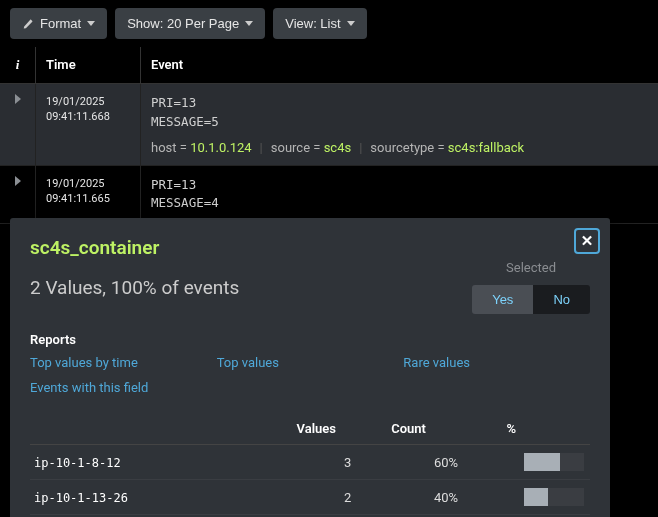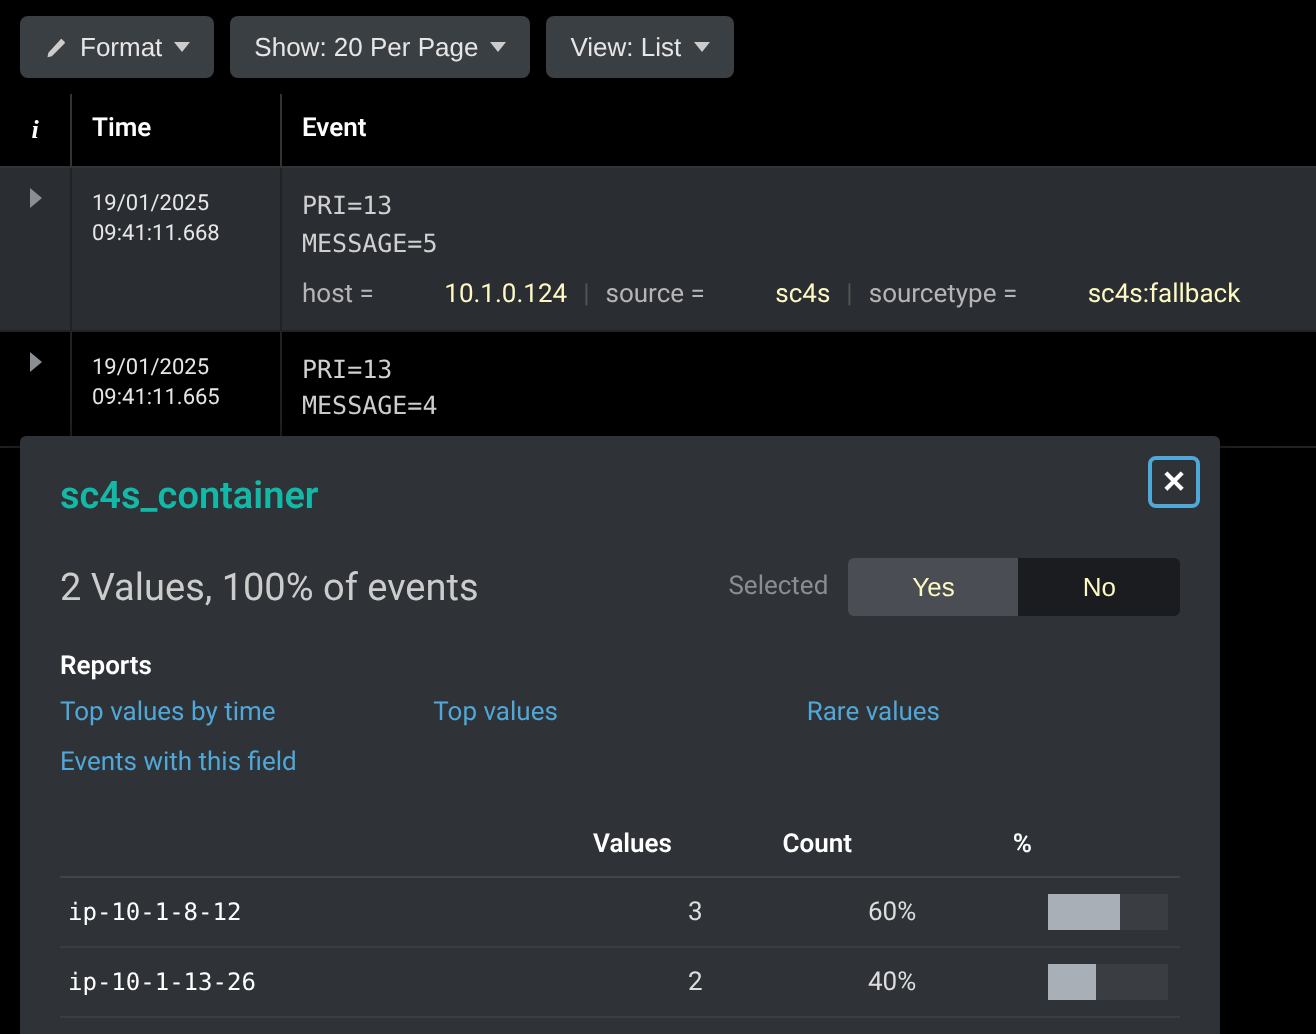--- a/index.html
+++ b/index.html
@@ -88,21 +88,21 @@
 .meta-line {
   margin-top: 8px;
   font-size: 13px;
   color: #b0b0b0;
   display: flex;
   flex-wrap: wrap;
   gap: 0;
 }
 .meta-pair { display: inline; }
 .meta-key { color: #b5b5b5; }
-.meta-val { color: #fef9c3; margin-left: 32px; }
+.meta-val { color: #bef264; }
 .meta-sep {
   color: #555;
   margin: 0 8px;
 }
 
 .popup {
   position: absolute;
   left: 10px;
   top: 218px;
   width: 600px;
@@ -122,49 +122,50 @@
   background: transparent;
   color: #fff;
   font-size: 15px;
   cursor: pointer;
   display: flex;
   align-items: center;
   justify-content: center;
   font-weight: bold;
 }
 .popup-title {
-  color: #14b8a6;
+  color: #bef264;
   font-size: 19px;
   font-weight: 600;
-  margin-bottom: 20px;
+  margin-bottom: 1px;
 }
 .popup-subrow {
   display: flex;
   justify-content: space-between;
   align-items: center;
   margin-bottom: 18px;
 }
 .popup-sub {
   color: #ccc;
   font-size: 19px;
 }
 .selected-group {
   display: flex;
   align-items: center;
   gap: 10px;
+  flex-direction: column;
 }
 .selected-label { color: #8a8d91; font-size: 13px; }
 .toggle {
   display: inline-flex;
 }
 .toggle button {
   background: #1a1c1f;
-  color: #fef9c3;
+  color: #7dd3fc;
   border: none;
-  padding: 7px 32px;
+  padding: 7px 20px;
   font-size: 13px;
   cursor: pointer;
 }
 .toggle button.active { background: #4a4e54; }
 .toggle button:first-child { border-radius: 3px 0 0 3px; }
 .toggle button:last-child { border-radius: 0 3px 3px 0; }
 .section-label {
   color: #fff;
   font-weight: 600;
   font-size: 13px;

